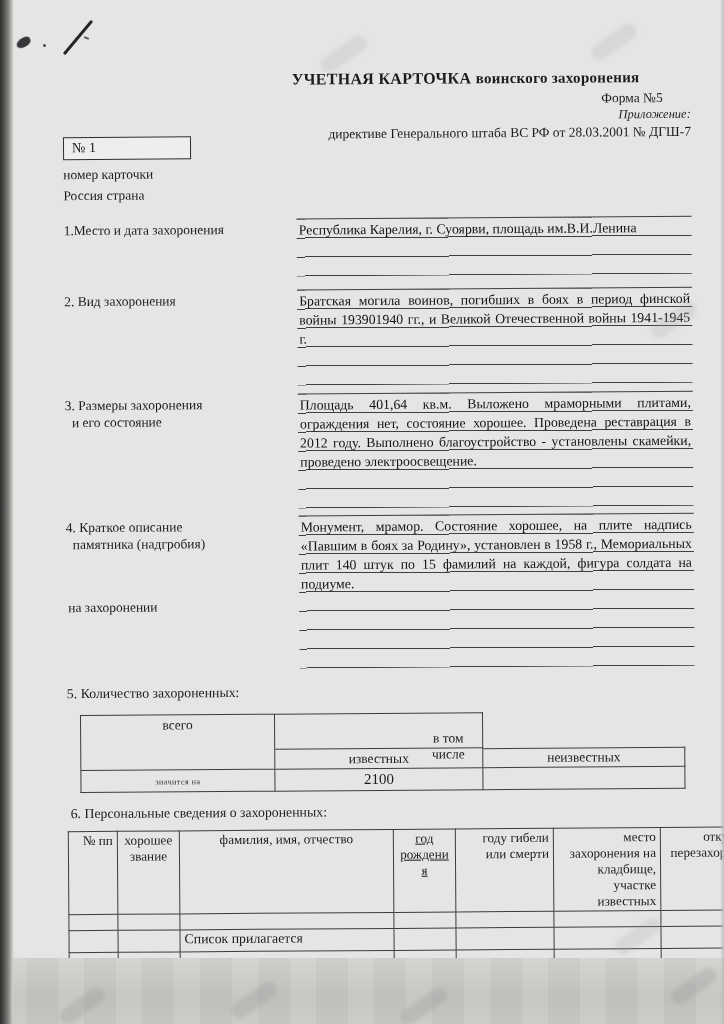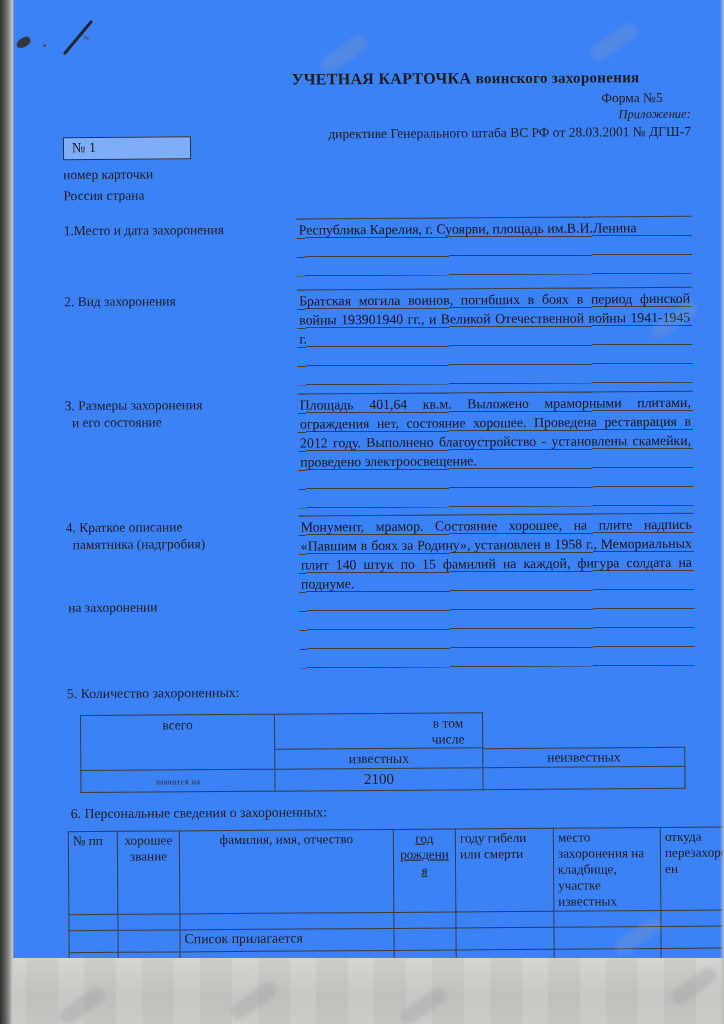--- a/index.html
+++ b/index.html
@@ -1,18 +1,18 @@
 <!DOCTYPE html>
 <html><head>
 <meta charset="utf-8">
 <style>
   html,body{margin:0;padding:0;background:#888;}
   .page{
     position:relative;width:724px;height:1024px;margin:0 auto;
-    background:#3b82f6;overflow:hidden;
+    background:#e5e5e5;overflow:hidden;
     font-family:"Liberation Serif", serif;color:#1c1c1c;
   }
   
   .scan-edge-left{
     position:absolute;left:0;top:0;bottom:0;width:14px;z-index:5;
     background:linear-gradient(to right,#2e2e2e 0,#5b5b59 35%,#8e8e8b 65%,#c9c9c6 88%,rgba(201,201,198,0));
   }
   .scan-edge-right{
     position:absolute;right:0;top:0;bottom:0;width:4px;z-index:5;
     background:linear-gradient(to left,#bdbdba,rgba(189,189,186,0));
@@ -78,41 +78,41 @@
   .m3{margin-top:7px;}
 
   .h5{margin:16px 0 0 0;font-size:13.8px;}
   .h6{margin:13px 0 0 3px;font-size:13.8px;}
 
   
   .t5{margin:13px 0 0 13px;width:605px;display:grid;grid-template-columns:195px 208px 202px;grid-template-rows:36px 20px 22px;font-size:13.5px;}
   .t5 .c{box-sizing:border-box;}
   .c-total{grid-column:1;grid-row:1 / span 2;border:1px solid #3c3c3c;text-align:center;padding-top:2px;}
   .c-incl{grid-column:2;grid-row:1;border-top:1px solid #3c3c3c;border-right:1px solid #3c3c3c;border-bottom:1px solid #3c3c3c;}
-  .c-incl .inner{width:56px;margin-left:auto;margin-right:6px;text-align:center;line-height:16px;padding-top:2px;}
+  .c-incl .inner{width:56px;margin-left:auto;margin-right:6px;text-align:center;line-height:16px;padding-top:17px;}
   .c-void{grid-column:3;grid-row:1;}
   .c-known{grid-column:2;grid-row:2;border-right:1px solid #3c3c3c;border-bottom:1px solid #3c3c3c;text-align:center;line-height:19px;}
   .c-unknown{grid-column:3;grid-row:2;border-top:1px solid #3c3c3c;border-right:1px solid #3c3c3c;border-bottom:1px solid #3c3c3c;text-align:center;line-height:18px;}
   .c-listed{grid-column:1;grid-row:3;border-left:1px solid #3c3c3c;border-right:1px solid #3c3c3c;border-bottom:1px solid #3c3c3c;text-align:center;font-size:8px;letter-spacing:.5px;color:#2a2a2a;padding-top:7px;}
   .c-knownval{grid-column:2;grid-row:3;border-right:1px solid #3c3c3c;border-bottom:1px solid #3c3c3c;text-align:center;font-size:15px;padding-top:2px;}
   .c-unknownval{grid-column:3;grid-row:3;border-right:1px solid #3c3c3c;border-bottom:1px solid #3c3c3c;}
 
   
   .t6{margin-top:9px;width:613px;border-collapse:collapse;table-layout:fixed;font-size:13.2px;}
   .t6 th,.t6 td{border:1px solid #3c3c3c;padding:1px 4px 1px 4px;vertical-align:top;font-weight:normal;overflow-wrap:anywhere;line-height:16px;}
   .t6 thead tr{height:76px;}
   .t6 .col0{width:40px;}
   .t6 .col1{width:53px;}
   .t6 .col2{width:205px;}
   .t6 .col3{width:53px;text-decoration:underline;}
   .t6 .col4{width:89px;}
   .t6 .col5{width:98px;}
   .t6 .col6{width:75px;}
   .t6 th.ctr{text-align:center;}
-  .t6 th{text-align:left;}
+  .t6 th{text-align:right;}
   .t6 .r-a{height:16px;}
   .t6 .r-b{height:22px;}
   .t6 .r-c{height:14px;}
   .t6 td{font-size:13.8px;}
 </style>
 </head>
 <body>
 
 <div class="page">
 

